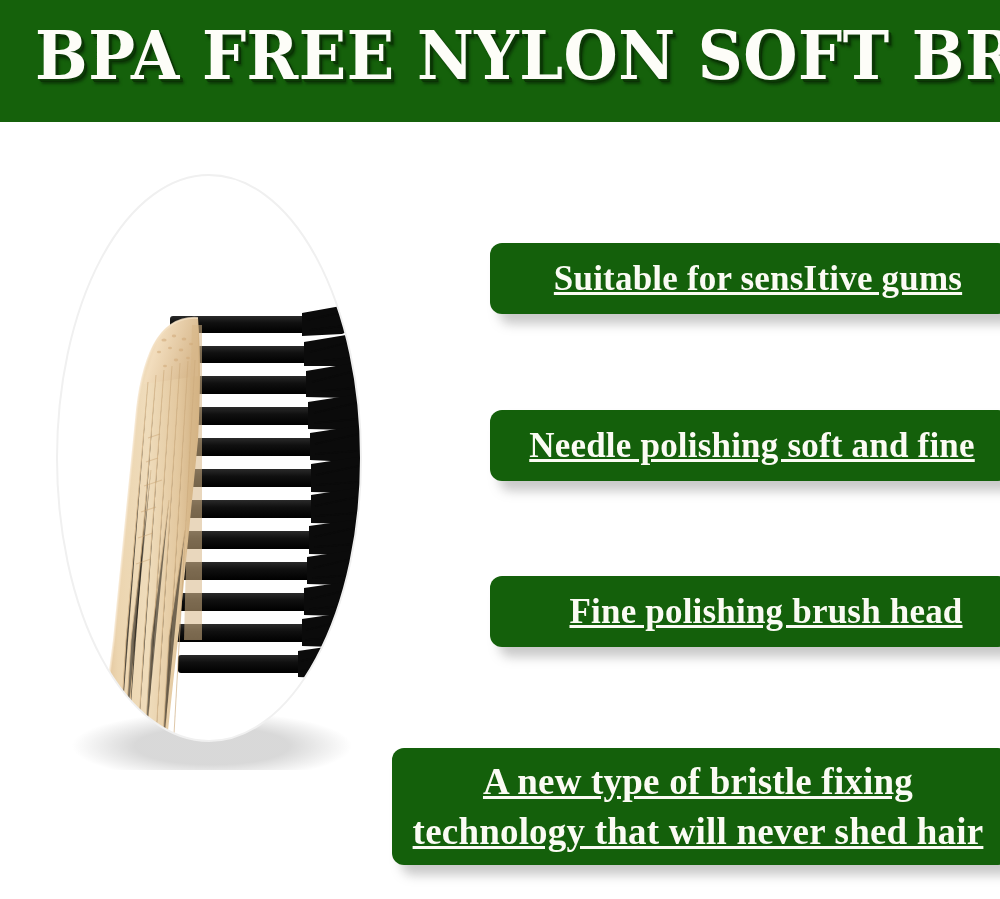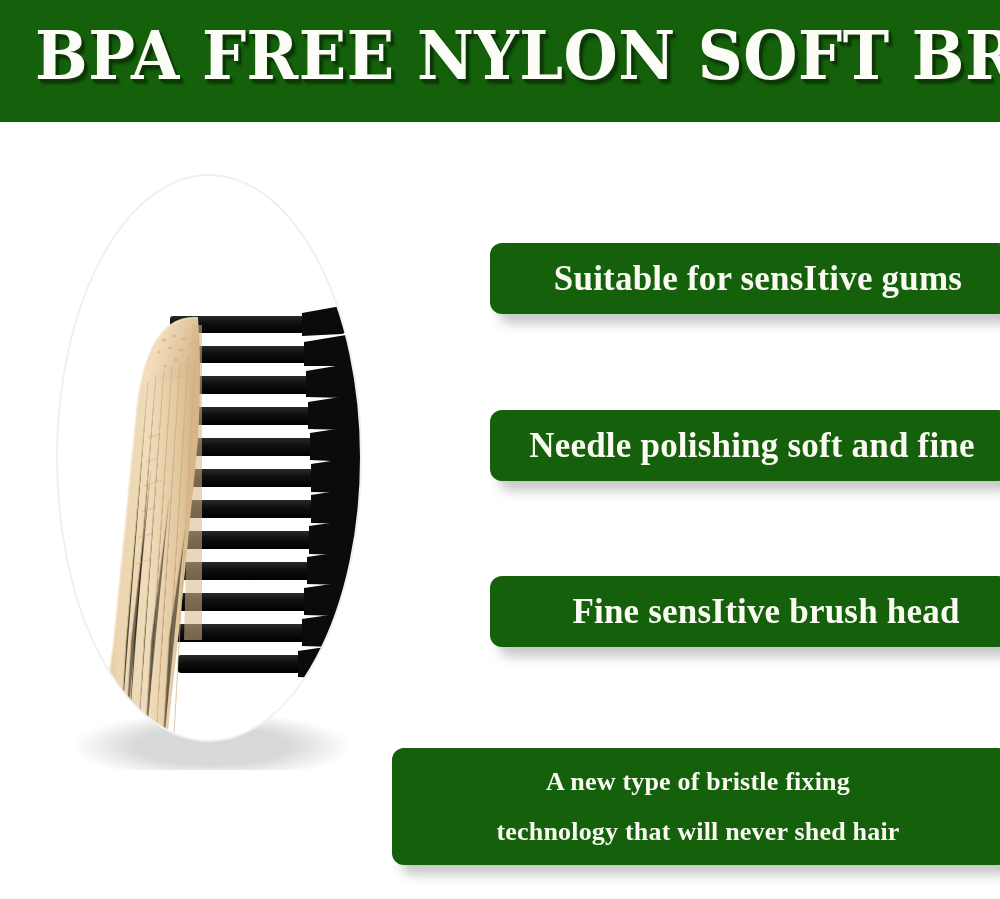--- a/index.html
+++ b/index.html
@@ -70,27 +70,28 @@
     text-align: center;
     box-sizing: border-box;
   }
   .feature-box .feature-text {
     display: block;
     width: 100%;
     font-size: 35px;
     line-height: 44px;
     letter-spacing: 0.2px;
     white-space: pre-line;
+    text-decoration: underline;
   }
 
   #feature-box-0 { left: 490px; top: 243px;  width: 520px; height: 71px; padding: 0 18px 0 34px; }
   #feature-box-1 { left: 490px; top: 410px;  width: 520px; height: 71px; padding: 0 18px 0 22px; }
   #feature-box-2 { left: 490px; top: 576px;  width: 520px; height: 71px; padding: 0 18px 0 50px; }
   #feature-box-3 { left: 392px; top: 748px;  width: 618px; height: 117px; padding: 0 20px 0 14px; }
-  #feature-box-3 .feature-text { font-size: 26px; line-height: 50px; }
+  #feature-box-3 .feature-text { font-size: 37px; line-height: 50px; }
 </style>
 </head>
 <body>
 
 <div class="header-banner">
   <div class="header-title">BPA FREE NYLON SOFT BRISTLES</div>
 </div>
 
 <div class="photo-stage">
   <svg width="340" height="600" viewBox="0 0 340 600" xmlns="http://www.w3.org/2000/svg">
@@ -270,19 +271,19 @@
 
 <div class="feature-box" id="feature-box-0">
   <span class="feature-text">Suitable for sensItive gums</span>
 </div>
 
 <div class="feature-box" id="feature-box-1">
   <span class="feature-text">Needle polishing soft and fine</span>
 </div>
 
 <div class="feature-box" id="feature-box-2">
-  <span class="feature-text">Fine sensItive brush head</span>
+  <span class="feature-text">Fine polishing brush head</span>
 </div>
 
 <div class="feature-box" id="feature-box-3">
   <span class="feature-text">A new type of bristle fixing
 technology that will never shed hair</span>
 </div>
 
 </body></html>

